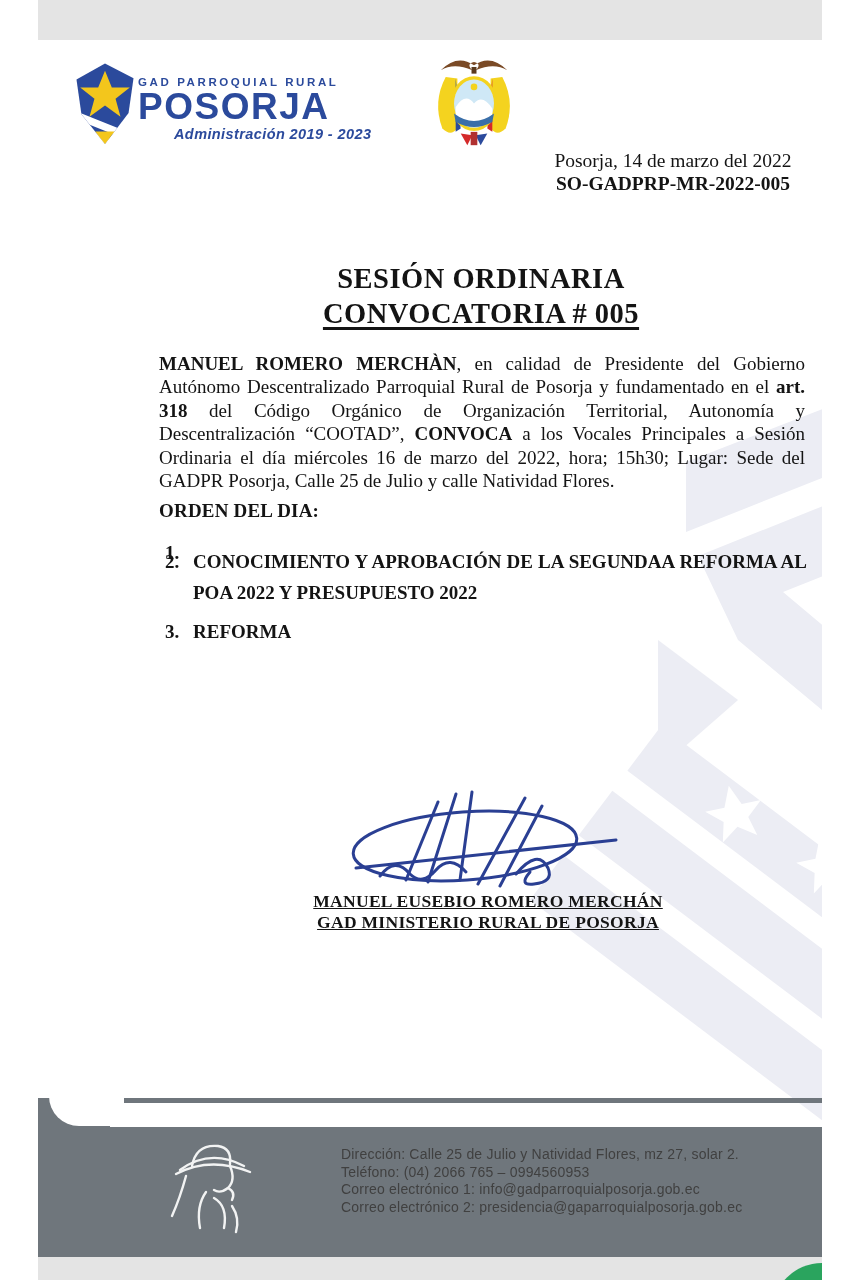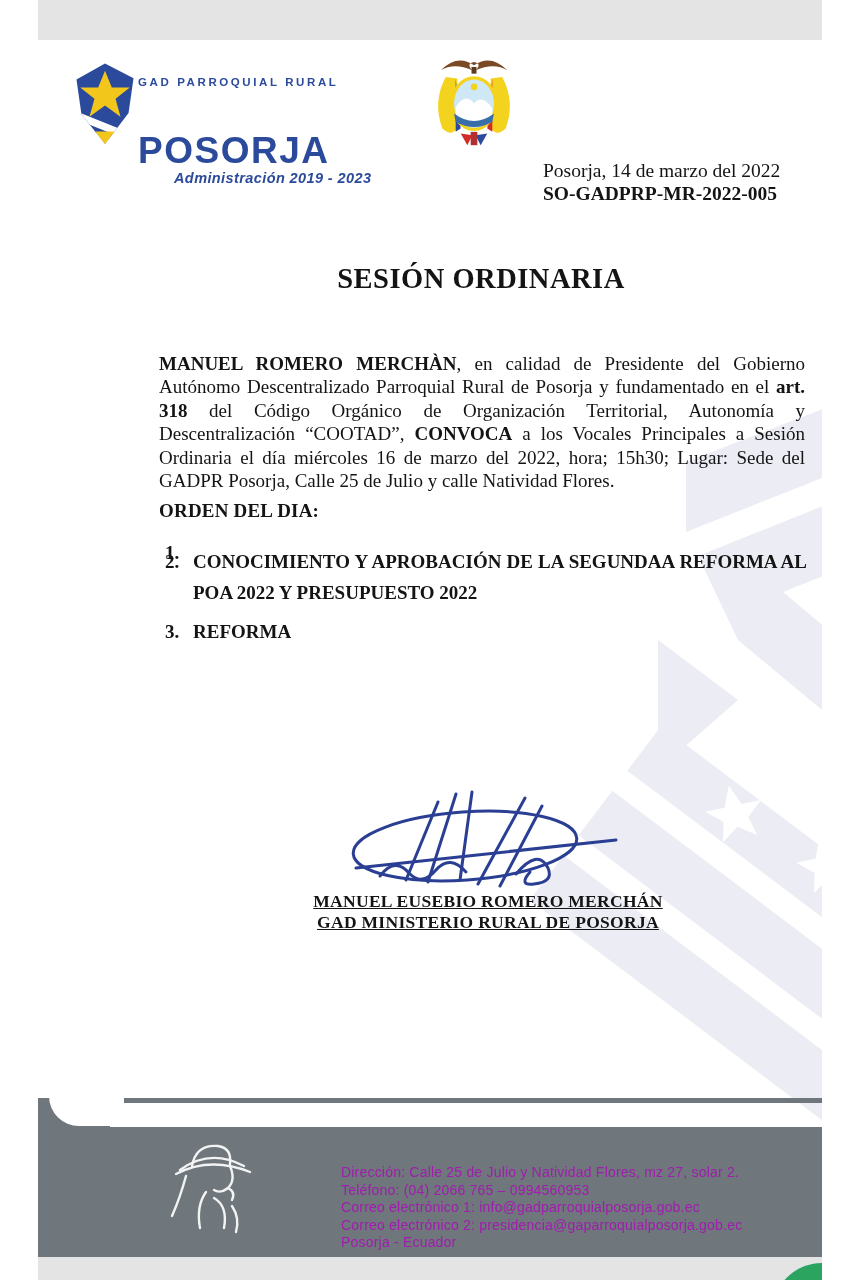--- a/index.html
+++ b/index.html
@@ -11,25 +11,25 @@
   .strip.top{top:0;height:40px;}
   .strip.bottom{top:1257px;height:23px;}
   .green-fab{left:734px;top:1263px;width:100px;height:100px;border-radius:50%;background:#2aa45e;}
   
   .wm{left:0;top:0;z-index:0;}
   .content{z-index:2;}
   
   .logo-shield{left:36px;top:62px;}
   .logo-text{left:100px;top:76px;color:#2b4a9c;font-family:"Liberation Sans",sans-serif;}
   .logo-type{font-size:11.5px;font-weight:bold;letter-spacing:2.6px;}
-  .logo-name{font-size:37px;font-weight:bold;letter-spacing:1.5px;line-height:38px;margin-top:44px;}
+  .logo-name{font-size:37px;font-weight:bold;letter-spacing:1.5px;line-height:38px;}
   .logo-admin{font-size:14.5px;font-weight:bold;font-style:italic;letter-spacing:.4px;margin-left:36px;}
   .coat{left:386px;top:52px;}
   
-  .dateblock{left:505px;top:159px;width:260px;text-align:left;font-size:19.5px;line-height:23px;}
+  .dateblock{left:505px;top:149px;width:260px;text-align:center;font-size:19.5px;line-height:23px;}
   .ref{font-weight:bold;}
   
   .title{left:120px;top:261px;width:646px;text-align:center;font-weight:bold;font-size:28.5px;line-height:35px;letter-spacing:.5px;}
   .title .u{text-decoration:underline;text-decoration-thickness:2.5px;text-underline-offset:4px;}
   
   .para{left:121px;top:352px;width:646px;font-size:19px;line-height:23.4px;text-align:justify;}
   .b{font-weight:bold;}
   .orden{left:121px;top:500px;font-size:19px;font-weight:bold;letter-spacing:.2px;}
   
   .agenda{left:121px;top:538px;width:648px;font-size:19px;font-weight:bold;}
@@ -37,22 +37,22 @@
   .agenda .num{position:absolute;left:6px;top:0;}
   
   .sig-svg{left:282px;top:788px;}
   .sigblock{left:120px;top:891px;width:660px;text-align:center;font-weight:bold;font-size:17.5px;line-height:20.5px;letter-spacing:.3px;text-decoration:underline;}
   
   .f-line{left:0;top:1098px;width:860px;height:5px;background:#6f767c;}
   .f-curve-under{left:0;top:1098px;width:72px;height:34px;background:#6f767c;}
   .f-curve-white{left:11px;top:1094px;width:75px;height:32px;background:#ffffff;border-bottom-left-radius:30px;}
   .f-box{left:0;top:1127px;width:860px;height:130px;background:#6f767c;border-top-right-radius:70px 58px;}
   .f-icon{left:128px;top:1136px;}
-  .f-text{left:303px;top:1146px;width:470px;color:#a21caf;font-family:"Liberation Sans",sans-serif;
-          font-size:14px;line-height:17.6px;letter-spacing:.2px;margin-top:18px;}
+  .f-text{left:303px;top:1146px;width:470px;color:#404040;font-family:"Liberation Sans",sans-serif;
+          font-size:14px;line-height:17.6px;letter-spacing:.2px;}
 </style>
 </head>
 <body>
 
 <div class="screen">
 
   <svg class="abs wm" width="860" height="1280" viewBox="0 0 860 1280" aria-hidden="true">
     <defs>
       <polygon id="star5" points="0,-30 8.8,-9.3 28.5,-9.3 12.6,4.6 17.6,24.3 0,12 -17.6,24.3 -12.6,4.6 -28.5,-9.3 -8.8,-9.3"></polygon>
     </defs>
@@ -114,20 +114,21 @@
       <rect x="56" y="96" width="8" height="16" fill="#b03030"></rect>
     </svg>
 
     <div class="abs dateblock">
       <div>Posorja, 14 de marzo del 2022</div>
       <div class="ref">SO-GADPRP-MR-2022-005</div>
     </div>
 
     <div class="abs title">
       <div>SESIÓN ORDINARIA</div>
+      <div class="u">CONVOCATORIA # 005</div>
     </div>
 
     <div class="abs para"><span class="b">MANUEL ROMERO MERCHÀN</span><span>, en calidad de Presidente del Gobierno Autónomo Descentralizado Parroquial Rural de Posorja y fundamentado en el </span><span class="b">art. 318</span><span> del Código Orgánico de Organización Territorial, Autonomía y Descentralización “COOTAD”, </span><span class="b">CONVOCA</span><span> a los Vocales Principales a Sesión Ordinaria el día miércoles 16 de marzo del 2022, hora; 15h30; Lugar: Sede del GADPR Posorja, Calle 25 de Julio y calle Natividad Flores.</span></div>
 
     <div class="abs orden">ORDEN DEL DIA:</div>
 
     <div class="abs agenda">
       <div class="item">
         <span class="num">1.</span>
       </div>
@@ -177,19 +178,18 @@
         <path d="M48 62 Q62 70 58 92"></path>
         <path d="M66 70 Q74 82 70 96"></path>
       </g>
     </svg>
 
     <div class="abs f-text">
       <div>Dirección: Calle 25 de Julio y Natividad Flores, mz 27, solar 2.</div>
       <div>Teléfono: (04) 2066 765 – 0994560953</div>
       <div>Correo electrónico 1: info@gadparroquialposorja.gob.ec</div>
       <div>Correo electrónico 2: presidencia@gaparroquialposorja.gob.ec</div>
-      <div>Posorja - Ecuador</div>
     </div>
 
     <div class="abs strip bottom"></div>
     <div class="abs green-fab"></div>
   </div>
 </div>
 
 </body></html>

